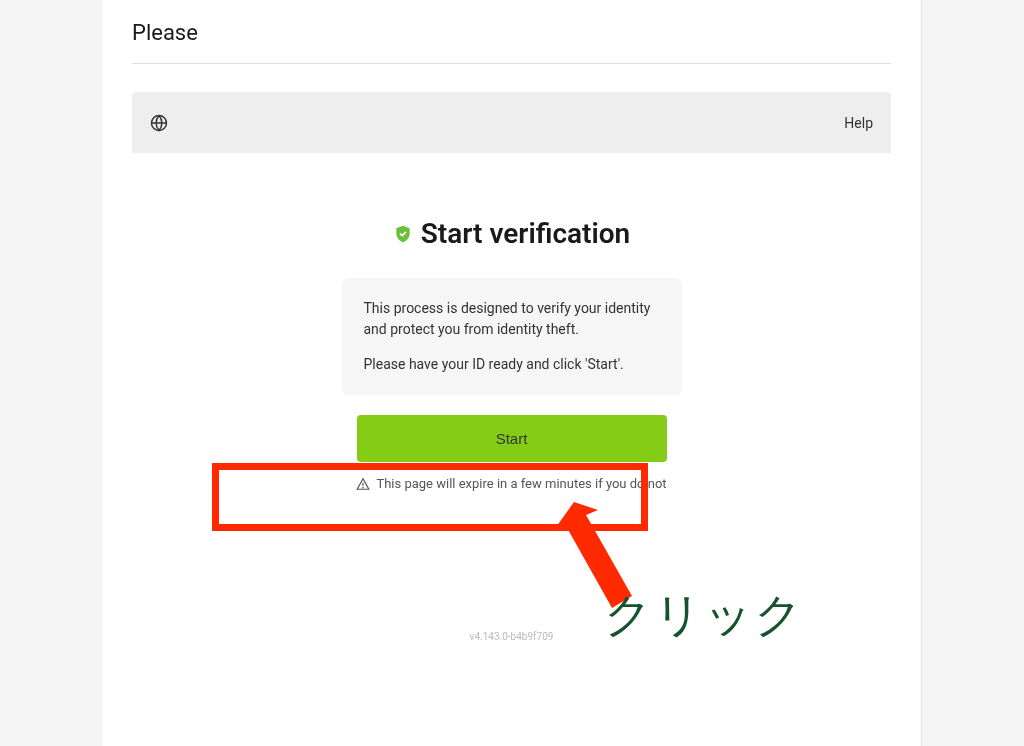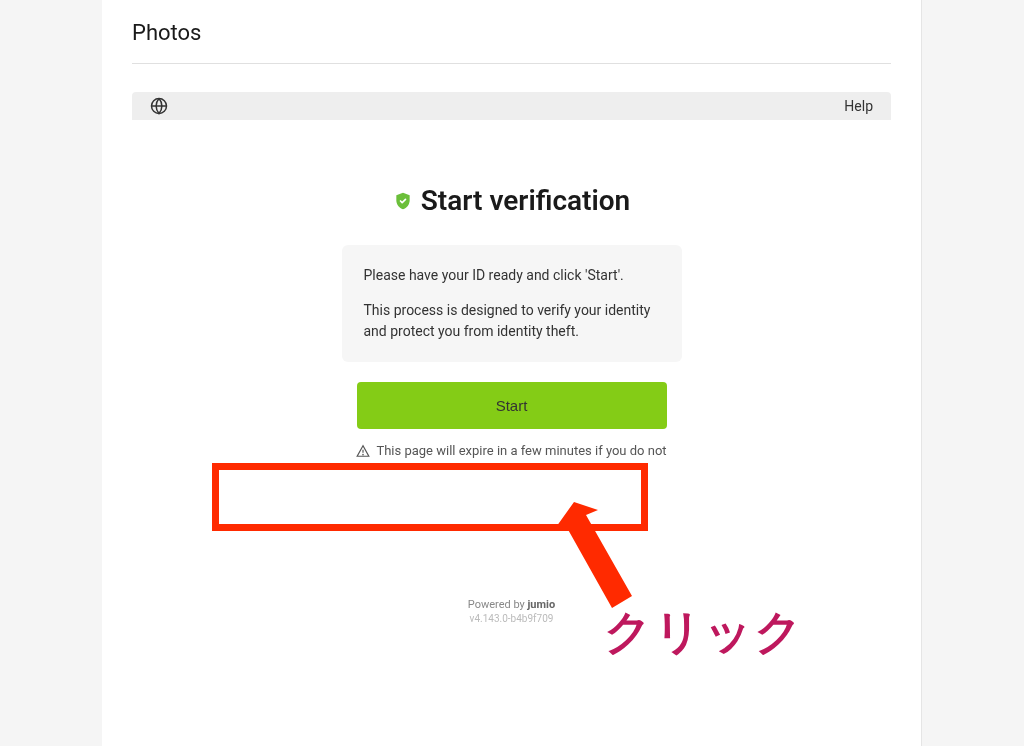--- a/index.html
+++ b/index.html
@@ -40,21 +40,21 @@
       border-radius: 4px;
       overflow: hidden;
       position: relative;
     }
     .frame-header {
       background: #eeeeee;
       padding: 12px 18px;
       display: flex;
       justify-content: space-between;
       align-items: center;
-      height: 28px;
+      height: 61px;
     }
     .globe-icon-wrap {
       display: inline-flex;
       align-items: center;
       cursor: pointer;
     }
     .help-link {
       font-size: 14px;
       color: #333;
       cursor: pointer;
@@ -150,35 +150,35 @@
     .annotation-arrow {
       position: absolute;
       left: 554px;
       top: 502px;
       pointer-events: none;
       z-index: 10;
     }
     .annotation-text {
       position: absolute;
       left: 604px;
-      top: 601px;
+      top: 584px;
       font-size: 47px;
-      font-weight: 700;
-      color: #be185d;
+      font-weight: 400;
+      color: #14532d;
       pointer-events: none;
       z-index: 10;
       letter-spacing: 2px;
     }
   </style>
 </head>
 <body>
 
 <div class="page-container">
 
-  <h2 class="section-title">Photos</h2>
+  <h2 class="section-title">Please</h2>
   <hr class="divider">
 
   <div class="verification-frame">
 
     <div class="frame-header">
       <span class="globe-icon-wrap">
         <svg width="18" height="18" viewBox="0 0 24 24" fill="none" stroke="#333" stroke-width="2">
           <circle cx="12" cy="12" r="10"></circle>
           <line x1="2" y1="12" x2="22" y2="12"></line>
           <path d="M12 2 a15 15 0 0 1 0 20 a15 15 0 0 1 0 -20"></path>
@@ -193,39 +193,36 @@
         <span class="shield-icon">
           <svg width="20" height="20" viewBox="0 0 24 24" fill="#6bbf3a">
             <path d="M12 2 L4 5 v6 c0 5 3.5 9.5 8 11 c4.5-1.5 8-6 8-11 V5 L12 2 z"></path>
             <path d="M9 12 l2 2 l4-4" stroke="#fff" stroke-width="2" fill="none" stroke-linecap="round" stroke-linejoin="round"></path>
           </svg>
         </span>
         <span class="verification-title">Start verification</span>
       </div>
 
       <div class="info-box">
+        <p class="info-text">This process is designed to verify your identity and protect you from identity theft.</p>
         <p class="info-text">Please have your ID ready and click 'Start'.</p>
-        <p class="info-text">This process is designed to verify your identity and protect you from identity theft.</p>
       </div>
 
       <button class="start-button">Start</button>
 
       <div class="expire-text">
         <svg width="14" height="14" viewBox="0 0 24 24" fill="none" stroke="#555" stroke-width="2">
           <path d="M12 3 L2 21 h20 L12 3 z"></path>
           <line x1="12" y1="10" x2="12" y2="15"></line>
           <circle cx="12" cy="18" r="0.5" fill="#555"></circle>
         </svg>
         <span>This page will expire in a few minutes if you do not</span>
       </div>
 
       <div class="footer-branding">
-        <div class="powered-by">
-          <span>Powered by </span><strong>jumio</strong>
-        </div>
         <div class="version-text">v4.143.0-b4b9f709</div>
       </div>
 
     </div>
   </div>
 </div>
 
 <div class="annotation-box"></div>
 <svg class="annotation-arrow" width="100" height="120" viewBox="0 0 100 120">
   <path d="M 20 0 L 0 28 L 12 24 L 58 106 L 78 94 L 32 13 L 44 8 Z" fill="#ff2a00"></path>

